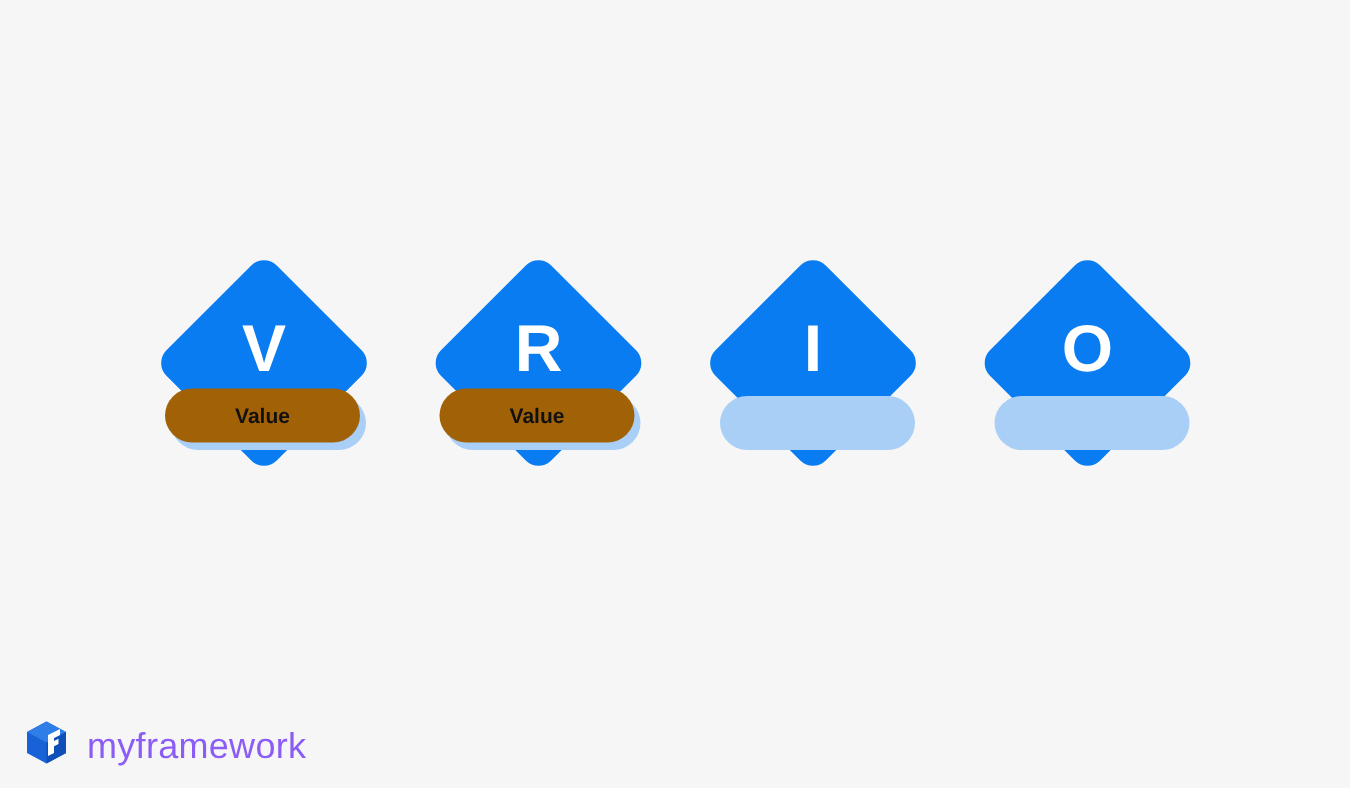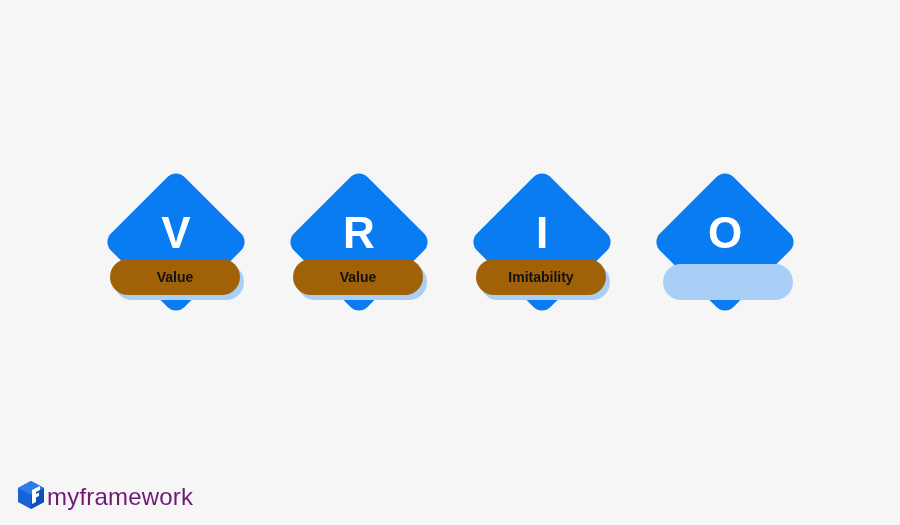--- a/index.html
+++ b/index.html
@@ -46,22 +46,23 @@
       background: #a16207;
       display: flex; align-items: center; justify-content: center;
       font-size: 14px; font-weight: 700; color: #111111;
     }
     .brand {
       position: absolute;
       left: 15px; top: 479px;
       display: flex; align-items: center;
     }
     .brand-text {
+      margin-left: 11px;
       font-size: 24px;
-      color: #701a75;
+      color: #8b5cf6;
       letter-spacing: 0.2px;
       line-height: 30px;
     }
   </style>
 </head>
 <body>
 
 <div>
   <div class="card" style="left:103px;">
     <div class="diamond"></div>
@@ -74,21 +75,20 @@
     <div class="diamond"></div>
     <div class="letter">R</div>
     <div class="pill-shadow"></div>
     <div class="pill">Value</div>
   </div>
 
   <div class="card" style="left:469px;">
     <div class="diamond"></div>
     <div class="letter">I</div>
     <div class="pill-shadow"></div>
-    <div class="pill">Imitability</div>
   </div>
 
   <div class="card" style="left:652px;">
     <div class="diamond"></div>
     <div class="letter">O</div>
     <div class="pill-shadow"></div>
   </div>
 </div>
 
 <div class="brand">

